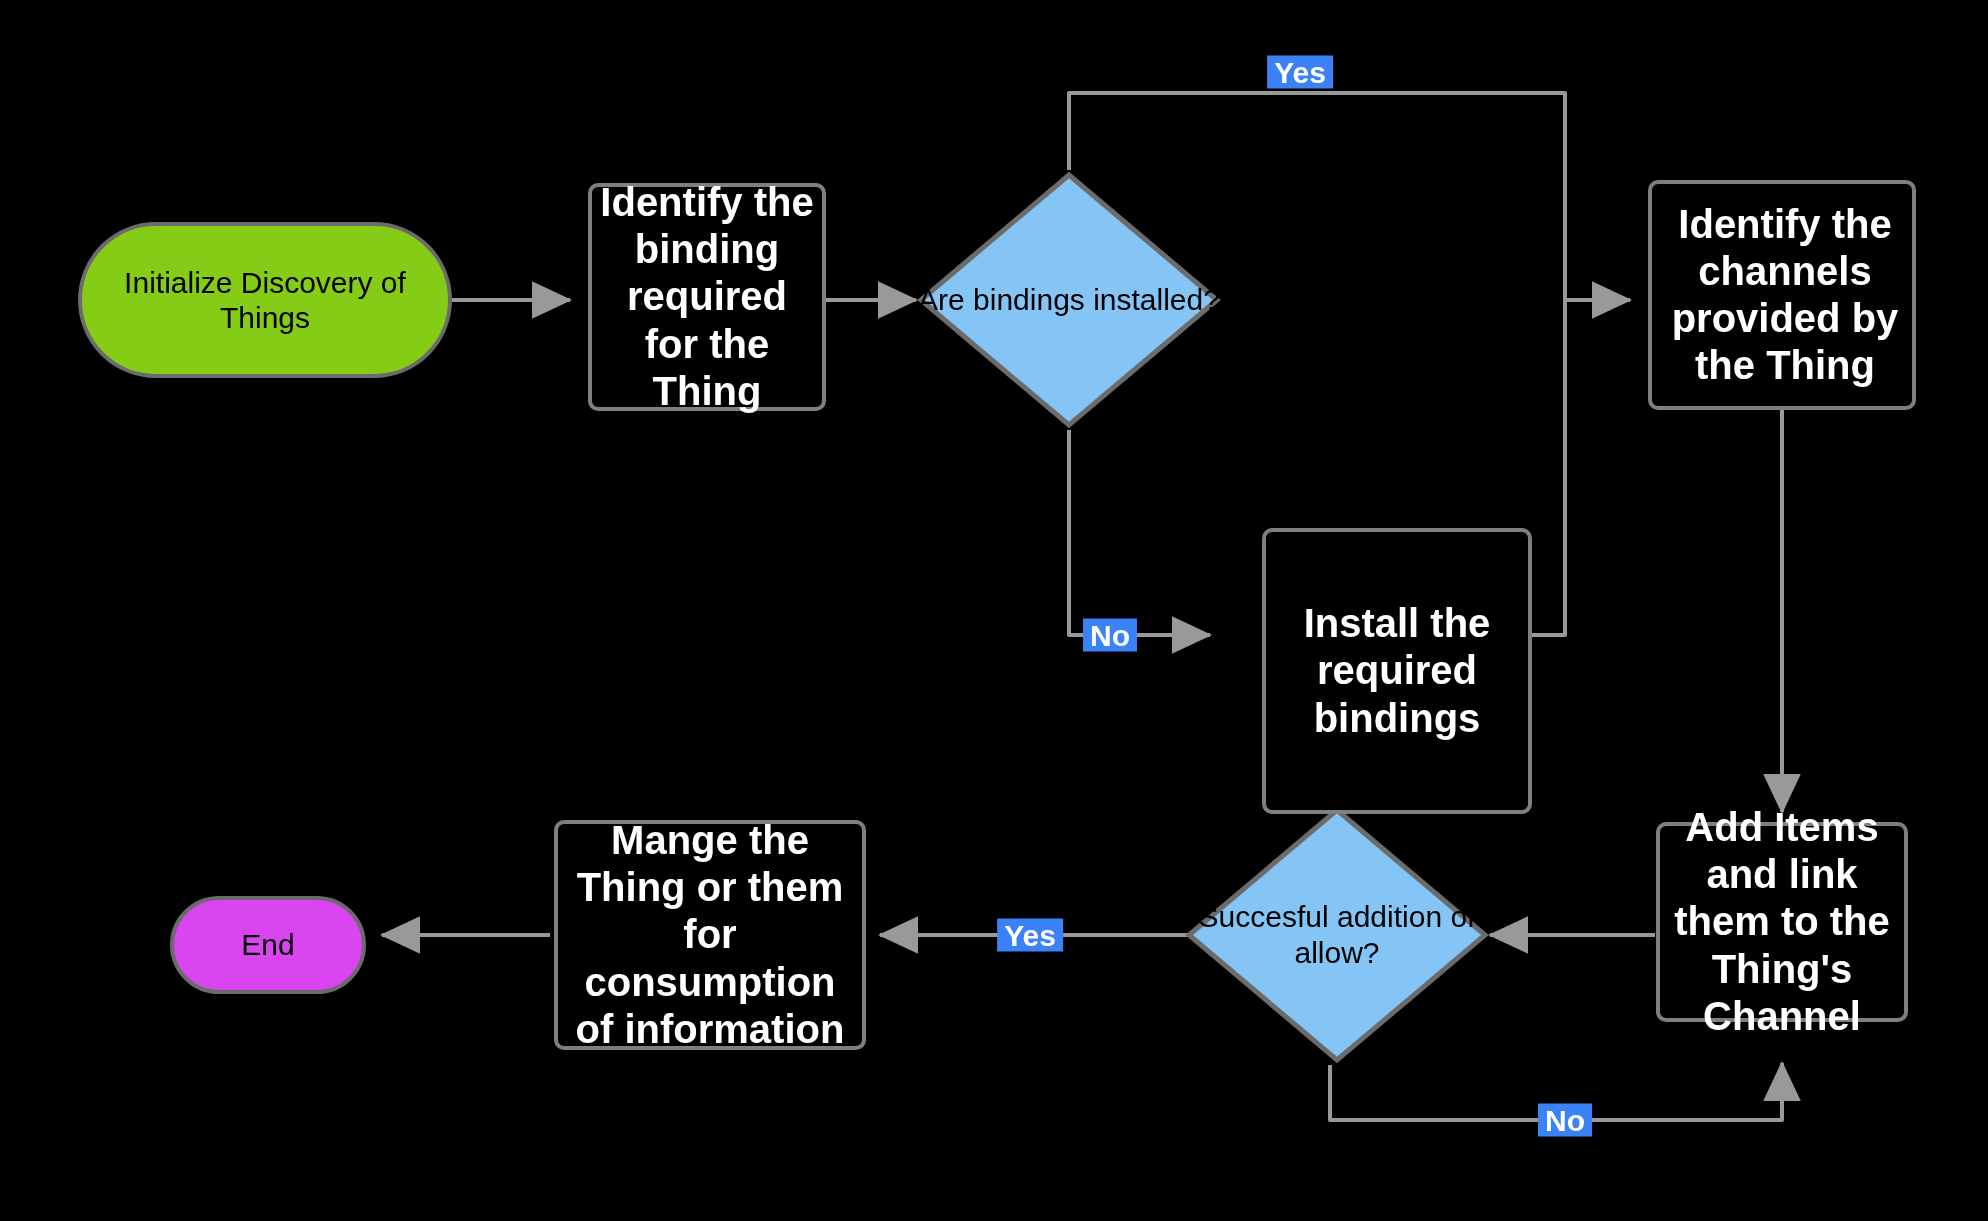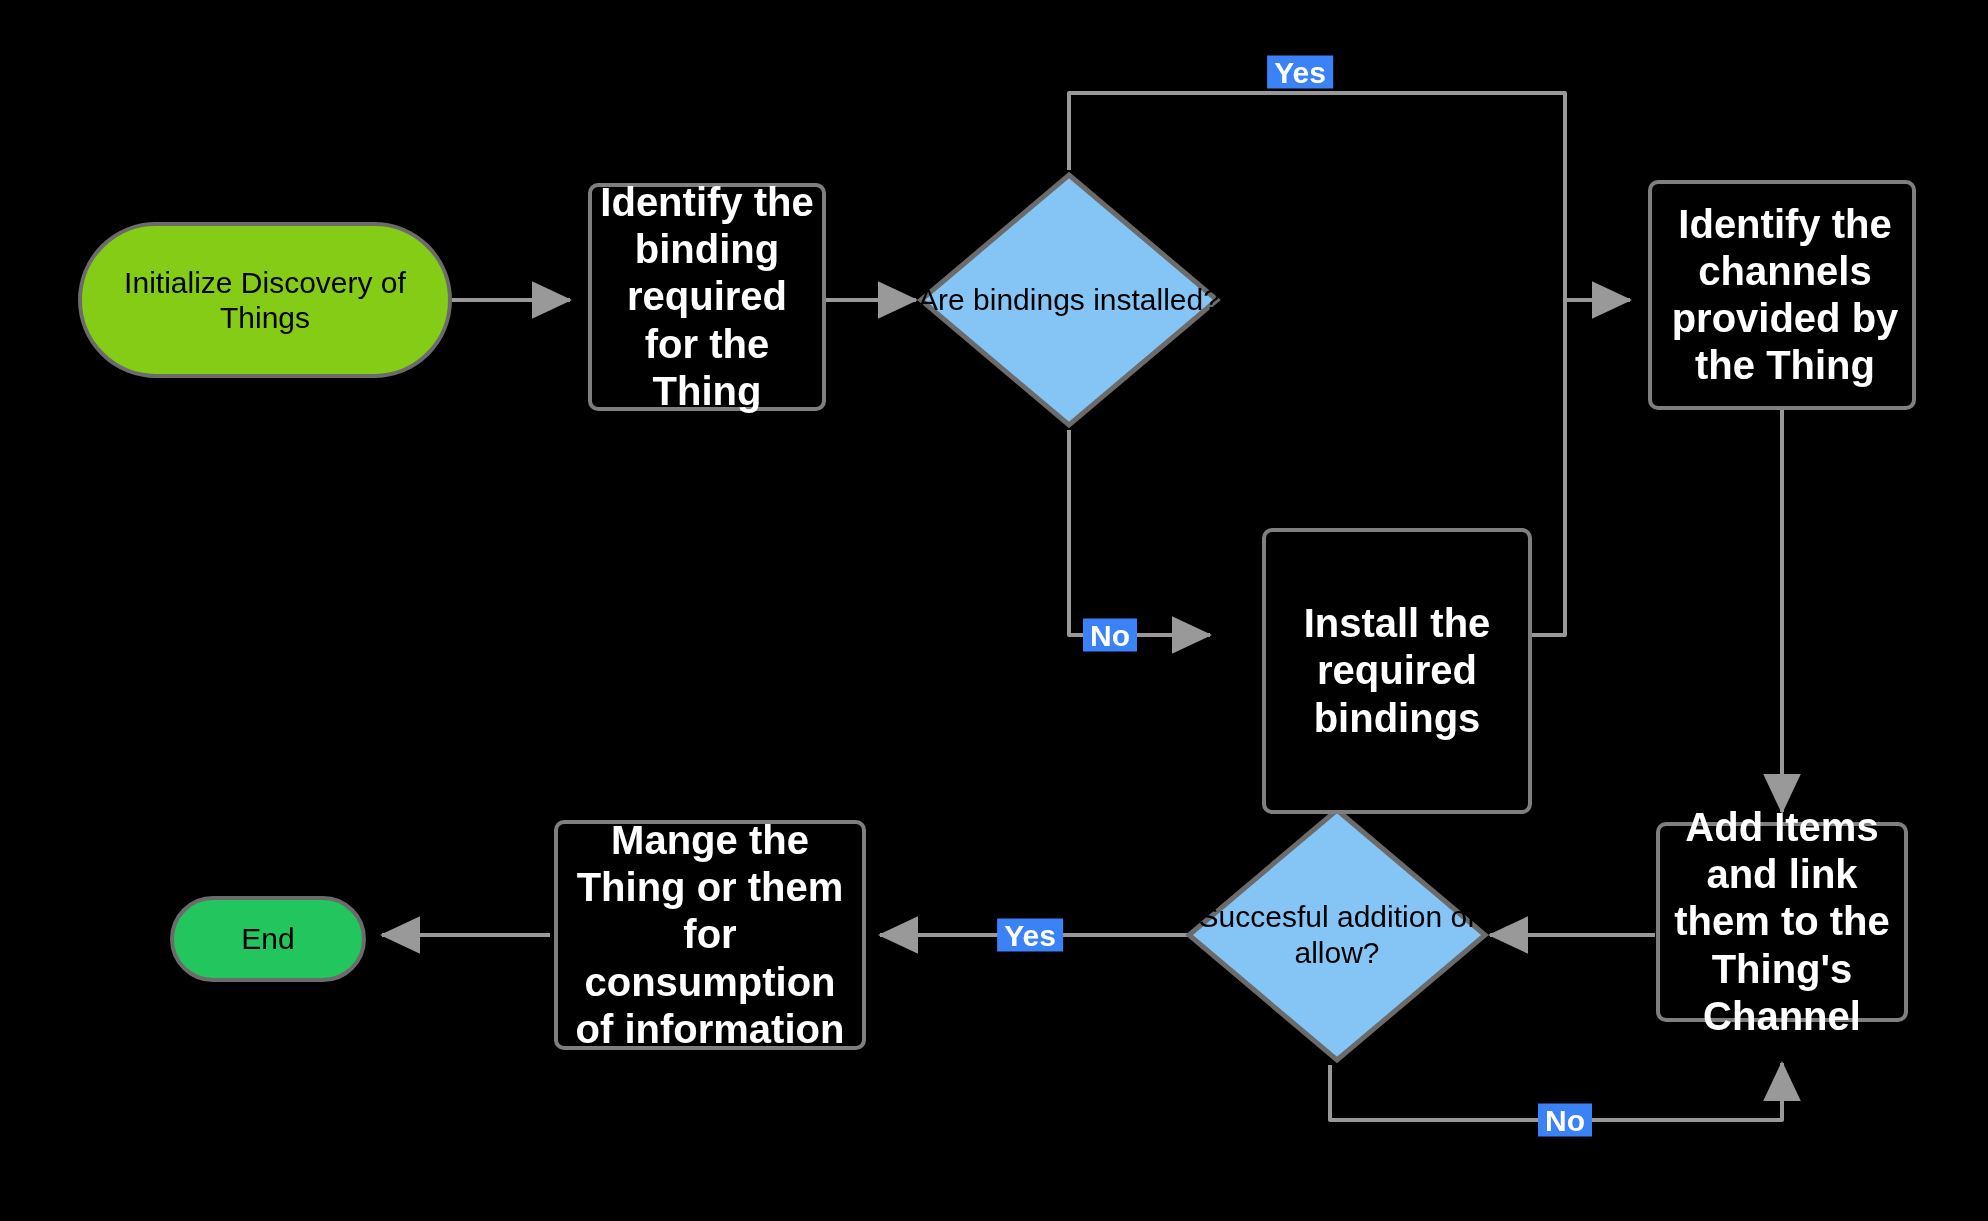--- a/index.html
+++ b/index.html
@@ -125,21 +125,21 @@
     <svg width="306" height="260" viewBox="0 0 306 260">
       <polygon points="153,5 301,130 153,255 5,130" fill="#85C5F5" stroke="#6b6b6b" stroke-width="5"></polygon>
     </svg>
     <div class="decision-label">Succesful addition of allow?</div>
   </div>
 
   <div class="node terminal" style="left:78px; top:222px; width:374px; height:156px; background:#84cc16;">
     <span>Initialize Discovery of Things</span>
   </div>
 
-  <div class="node terminal" style="left:170px; top:896px; width:196px; height:86px; background:#22c55e;">
+  <div class="node terminal" style="left:170px; top:896px; width:196px; height:98px; background:#d946ef;">
     <span>End</span>
   </div>
 
   <div class="node proc" style="left:588px; top:183px; width:238px; height:228px;">
     <span>Identify the binding required for the Thing</span>
   </div>
 
   <div class="node proc" style="left:1218px; top:528px; width:270px; height:286px;margin-left:44px;">
     <span>Install the required bindings</span>
   </div>

